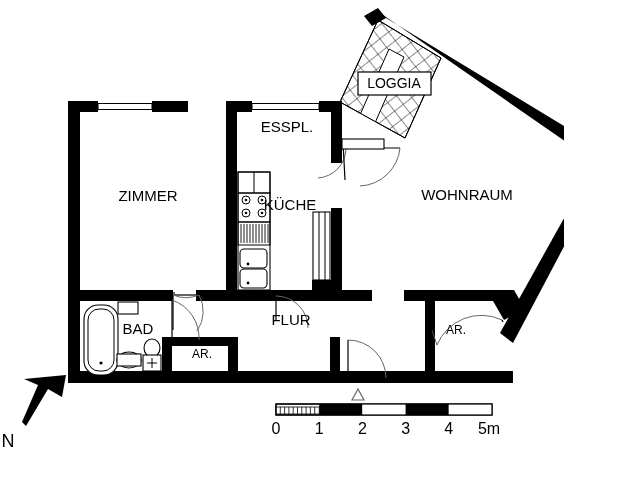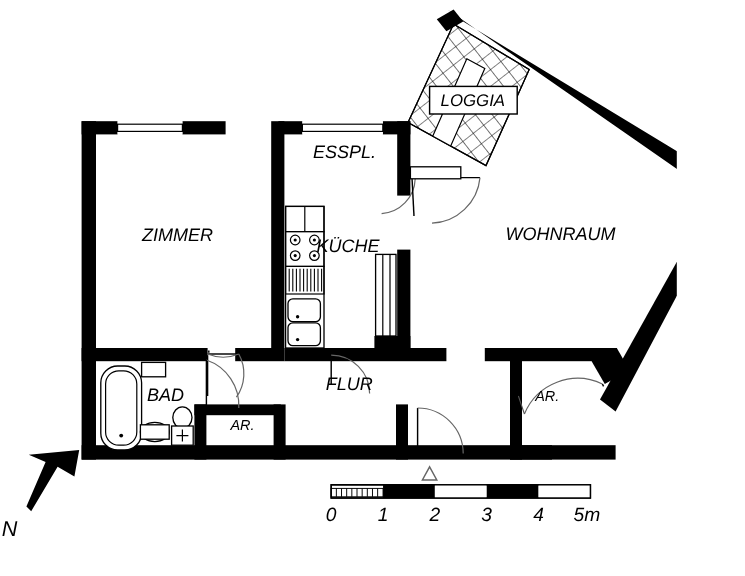--- a/index.html
+++ b/index.html
@@ -9,21 +9,20 @@
   }
   body {
     font-family: "Liberation Sans", sans-serif;
   }
   #floorplan-page {
     position: relative;
     width: 564px;
     height: 480px;
     background: #ffffff;
     overflow: hidden;
-    font-style: italic;
   }
   #plan-svg {
     position: absolute;
     left: 0;
     top: 0;
     width: 621px;
     height: 480px;
     display: block;
   }
   .room-label {

